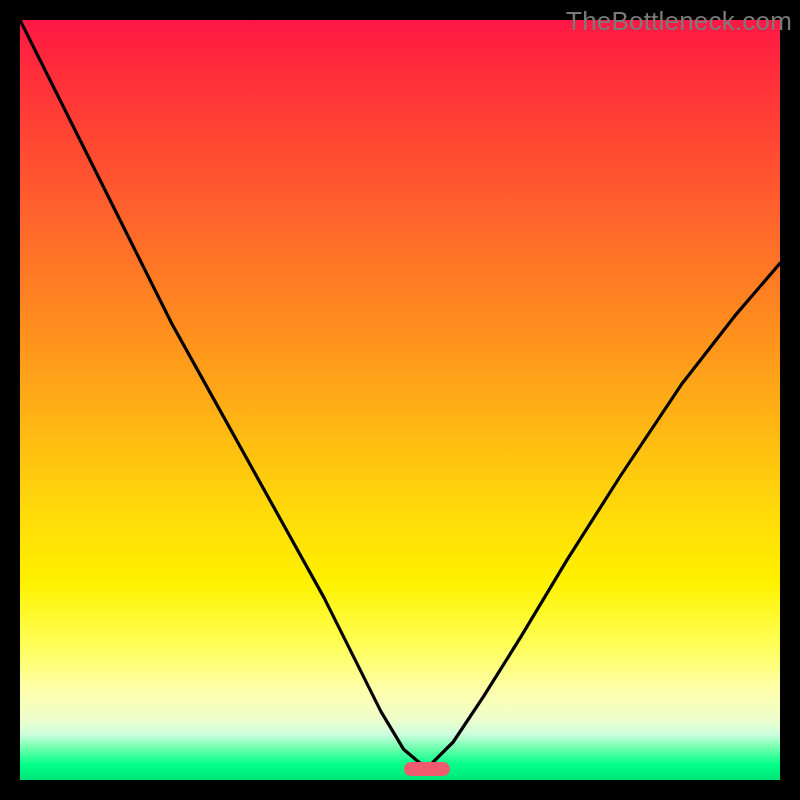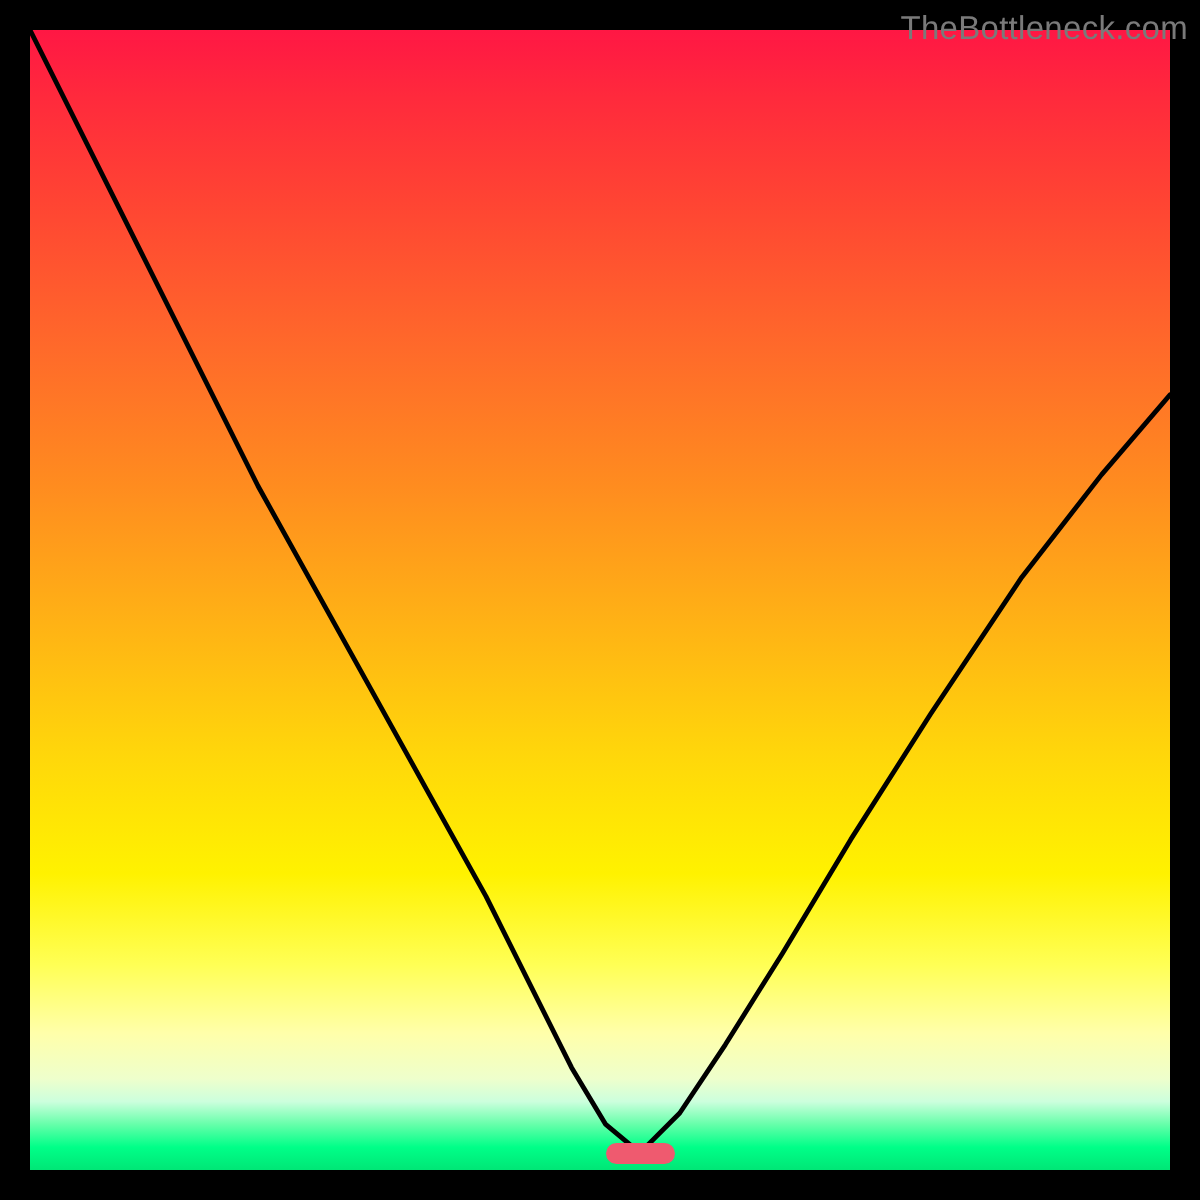--- a/index.html
+++ b/index.html
@@ -41,21 +41,21 @@
       #66ffaa 96%,
       #00ff88 98%,
       #00e676 100%
     );
   }
   .watermark {
     position: absolute;
     top: 6px;
     right: 8px;
     color: #7a7a7a;
-    font-size: 22px;
+    font-size: 26px;
     font-weight: 500;
     letter-spacing: 0.2px;
     text-align: right;
     user-select: none;
   }
   .curve-svg {
     position: absolute;
     left: 20px;
     top: 20px;
     width: 760px;

